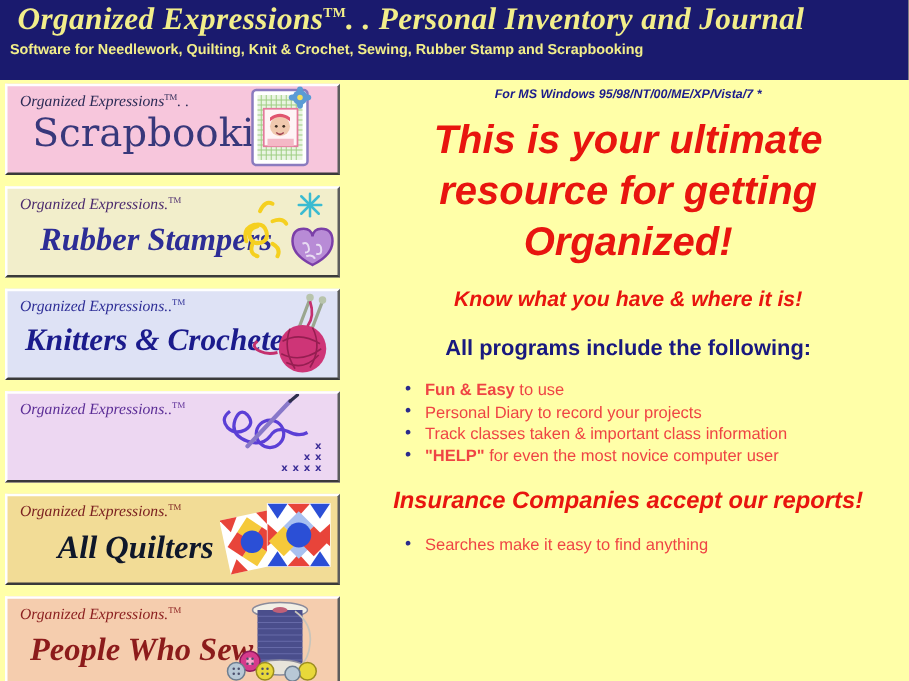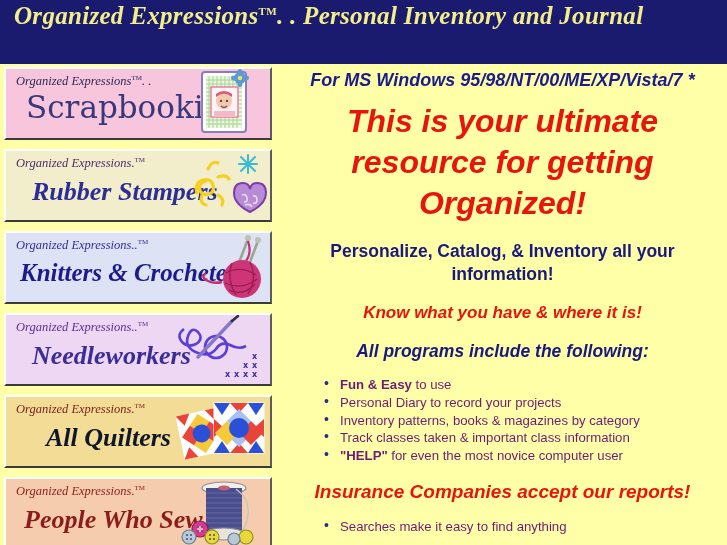--- a/index.html
+++ b/index.html
@@ -129,21 +129,21 @@
   
   #content {
     position: absolute;
     left: 278px; top: 0;
     width: 449px; height: 493px;
     background: #FFFFA8;
     text-align: center;
     padding-top: 6px;
   }
   #os-line {
-    font-size: 18px;
+    font-size: 10px;
     font-weight: bold;
     font-style: italic;
     color: #1B1B8C;
     margin-bottom: 10px;
   }
   #headline {
     font-size: 32px;
     font-weight: bold;
     font-style: italic;
     color: #E8150F;
@@ -164,32 +164,31 @@
     font-weight: bold;
     font-style: italic;
     color: #E8150F;
     margin-bottom: 18px;
   }
   #include-line {
     font-size: 17.5px;
     font-weight: bold;
     color: #19197F;
     margin-bottom: 14px;
-    font-style: italic;
   }
   ul.feat {
     list-style: none;
     text-align: left;
     margin: 0 0 0 44px;
     padding: 0;
   }
   ul.feat li {
     position: relative;
     font-size: 13.2px;
-    color: #701a75;
+    color: #ef4444;
     line-height: 17.7px;
     padding-left: 18px;
   }
   ul.feat li::before {
     content: "\2022";
     position: absolute;
     left: 2px; top: -1px;
     font-size: 14px;
     color: #2B2B8C;
   }
@@ -205,20 +204,21 @@
     padding: 0 22px;
   }
 </style>
 </head>
 <body>
 
 <div id="header">
   <div id="header-title">
     <span>Organized Expressions</span><span class="tm">TM</span><span>. . Personal Inventory and Journal</span>
   </div>
+  <div id="header-sub">Software for Needlework, Quilting, Knit &amp; Crochet, Sewing, Rubber Stamp and Scrapbooking</div>
 </div>
 
 <div id="body-wrap">
 
   <div id="banner-col">
 
     <div class="banner" id="banner-scrapbooking">
       <div class="oe-line"><span>Organized Expressions</span><span class="tm">TM</span><span>. .</span></div>
       <div class="big-line">Scrapbooking</div>
       <svg class="art" viewBox="0 0 92 69">
@@ -308,21 +308,20 @@
           <path d="M56 30 q-6 16 4 32"></path>
           <path d="M74 29 q8 16 -2 32"></path>
           <path d="M53 57 q14 7 26 -6"></path>
         </g>
         <path d="M70 28 q6 -8 2 -20" fill="none" stroke="#C4306E" stroke-width="2.2"></path>
       </svg>
     </div>
 
     <div class="banner" id="banner-needle">
       <div class="oe-line"><span>Organized Expressions..</span><span class="tm">TM</span><span></span></div>
-      <div class="big-line">Needleworkers</div>
       <svg class="art" viewBox="0 0 92 69">
         <path d="M8 14 q-8 6 -2 13 q6 6 14 2 q8 -5 2 -12 q-6 -6 -10 4 q-4 12 10 17 q12 4 18 -4 q5 -8 14 -4 q9 5 16 1" fill="none" stroke="#5B3FD6" stroke-width="2.6"></path>
         <circle cx="40" cy="32" r="11" fill="none" stroke="#5B3FD6" stroke-width="2.6"></circle>
         <g stroke="#8878C9" stroke-width="3.4" stroke-linecap="round">
           <line x1="22" y1="42" x2="56" y2="6"></line>
         </g>
         <line x1="56" y1="6" x2="62" y2="1" stroke="#2E2E4E" stroke-width="2.6" stroke-linecap="round"></line>
         <g fill="#3B2D96" font-family="DejaVu Sans, sans-serif" font-size="8" font-weight="bold">
           <text x="76" y="44">x</text>
           <text x="76" y="53">x</text>
@@ -412,28 +411,26 @@
             <circle cx="38" cy="60" r="1"></circle>
         </g>
       </svg>
     </div>
 
   </div>
 
   <div id="content">
     <div id="os-line">For MS Windows 95/98/NT/00/ME/XP/Vista/7 *</div>
     <div id="headline">This is your ultimate resource for getting Organized!</div>
-    <div id="tagline">Personalize, Catalog, &amp; Inventory all your information!</div>
     <div id="know-line">Know what you have &amp; where it is!</div>
     <div id="include-line">All programs include the following:</div>
 
     <ul class="feat" id="feature-list">
       <li><b>Fun &amp; Easy</b><span> to use</span><b></b></li>
       <li><b></b><span>Personal Diary to record your projects</span><b></b></li>
-      <li><b></b><span>Inventory patterns, books &amp; magazines by category</span><b></b></li>
       <li><b></b><span>Track classes taken &amp; important class information</span><b></b></li>
       <li><b>"HELP"</b><span> for even the most novice computer user</span><b></b></li>
     </ul>
 
     <div id="insurance">Insurance Companies accept our reports!</div>
 
     <ul class="feat" id="feature-list-2">
       <li><b></b><span>Searches make it easy to find anything</span><b></b></li>
     </ul>
   </div>

